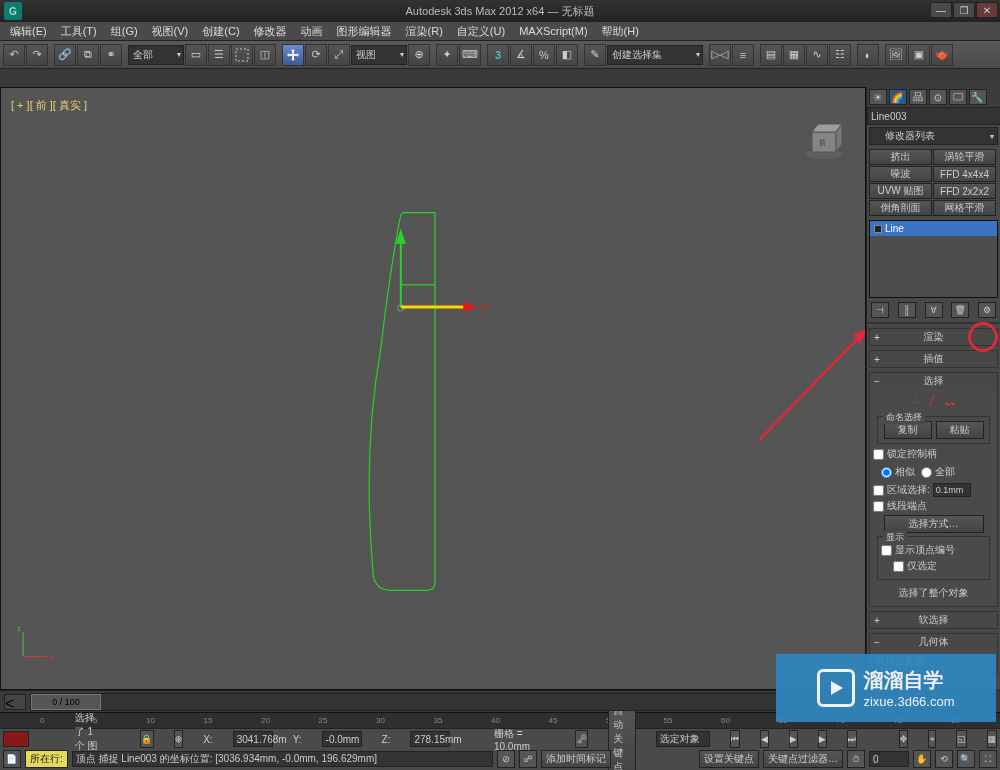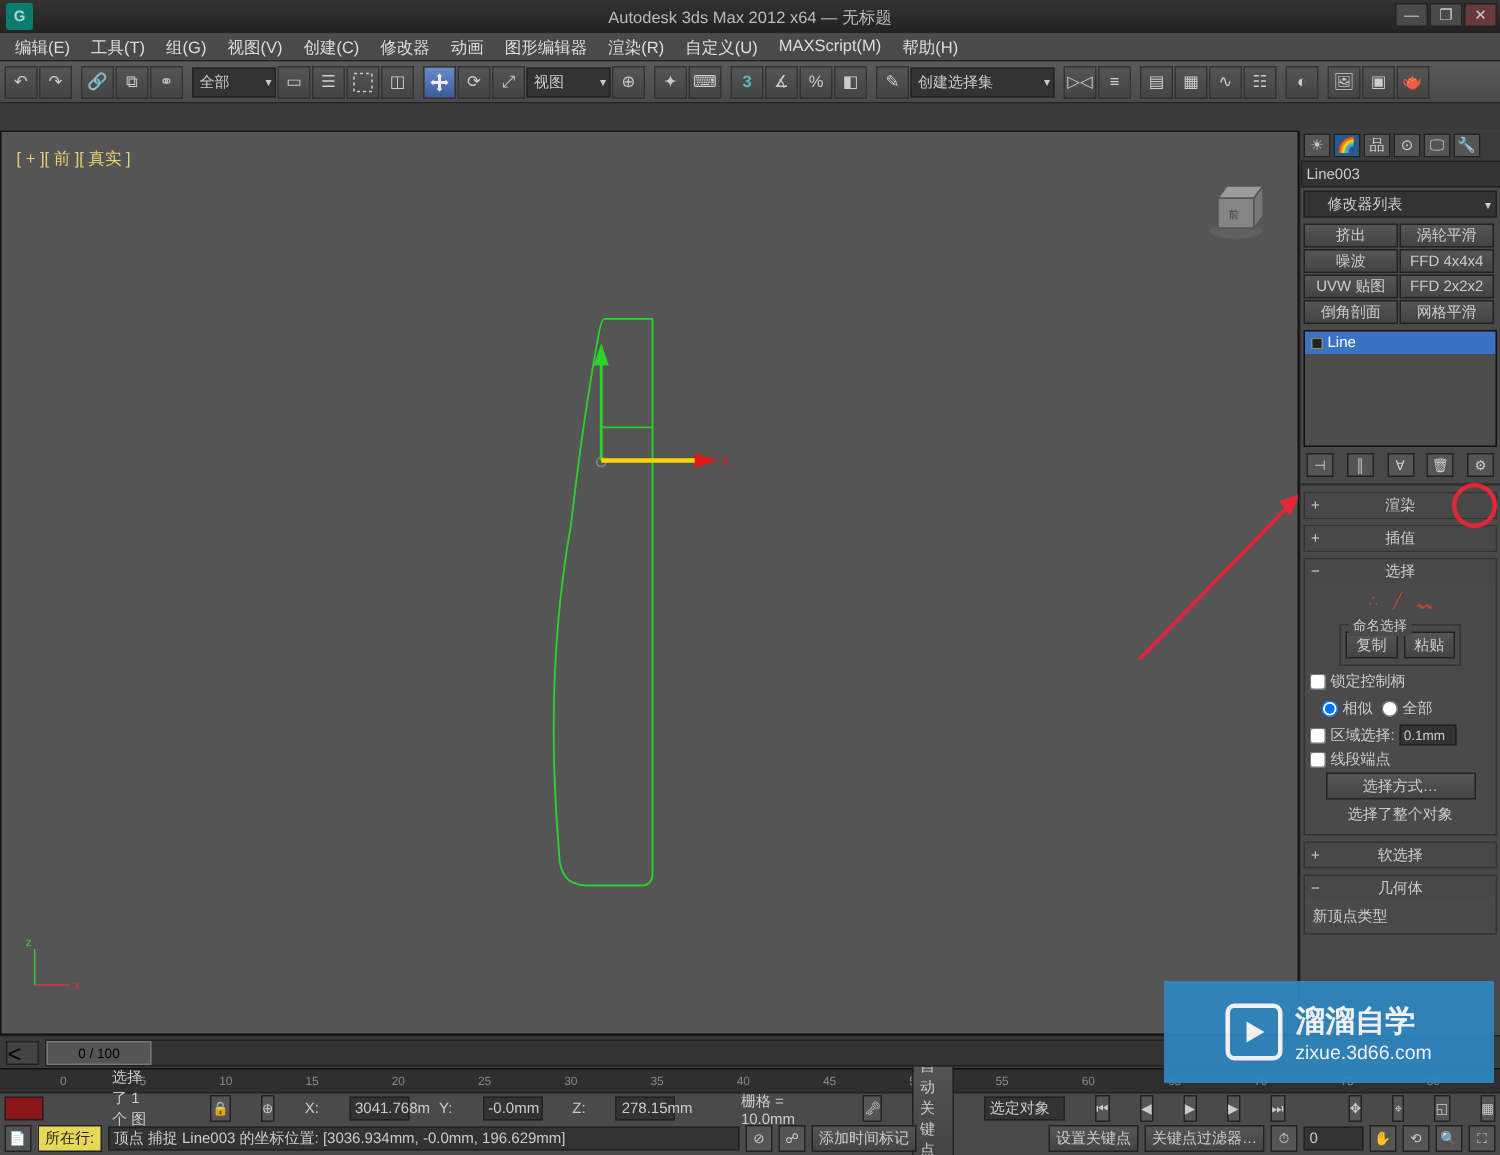--- a/index.html
+++ b/index.html
@@ -46,21 +46,21 @@
   .sb{width:18px;height:16px;border:1px solid #222;background:#555;display:flex;align-items:center;justify-content:center;font-size:9px}
   .rollout{margin:2px;border:1px solid #333;background:#4A4A4A}
   .roll-head{height:16px;background:#484848;display:flex;align-items:center;justify-content:center;font-size:10px;padding:0 4px;position:relative}
   .roll-head .pm{position:absolute;left:4px}
   .roll-body{padding:3px;font-size:10px}
   .btn2{background:linear-gradient(#555,#444);border:1px solid #222;padding:1px 4px;font-size:10px;display:inline-flex;align-items:center;justify-content:center}
   .chk{display:flex;align-items:center;gap:3px;margin:2px 0}
   .chk input{width:11px;height:11px;margin:0}
   .spinner-sm{width:38px;height:14px;background:#333;border:1px solid #222;color:#CCC;font-size:9px;padding:0 2px;display:inline-flex;align-items:center}
   .sel-dots{display:flex;justify-content:center;gap:10px;padding:3px;color:#D04040}
-  .group-box{border:1px solid #333;margin:3px 20px;padding:4px 3px;position:relative}
+  .group-box{border:1px solid #333;margin:3px 4px;padding:4px 3px;position:relative}
   .group-box .legend{position:absolute;top:-6px;left:5px;background:#4A4A4A;padding:0 3px;font-size:9px}
   .slider-row{height:22px;background:#3A3A3A;display:flex;align-items:center;border-top:1px solid #222}
   .time-slider{flex:1;height:18px;background:#333;border:1px solid #222;margin:0 4px;position:relative}
   .tick-row{height:16px;background:#2F2F2F;display:flex;font-size:8px;color:#888;align-items:center;padding:0 40px;justify-content:space-between;border-top:1px solid #111}
   .statusbar{height:42px;background:#4A4A4A;border-top:1px solid #222;display:flex;flex-direction:column}
   .status1{height:20px;display:flex;align-items:center;font-size:10px;color:#CCC;gap:20px;padding:0 3px}
   .status2{height:20px;display:flex;align-items:center;font-size:10px;color:#CCC;gap:4px;padding:0 3px}
   .coord-lbl{background:#333;border:1px solid #222;padding:1px 3px;min-width:40px;height:16px;display:flex;align-items:center}
   .status-btn{width:18px;height:18px;border:1px solid #222;background:#555;display:flex;align-items:center;justify-content:center;font-size:9px}
   .highlight-circle{position:absolute;width:30px;height:30px;border:3px solid #E02838;border-radius:50%;right:2px;top:322px;pointer-events:none;z-index:50}
@@ -278,20 +278,31 @@
           <div class="chk">
               <input type="checkbox" style="">
               <span>区域选择:</span> 
               <span class="spinner-sm">0.1mm</span>
             </div>
           <div class="chk">
               <input type="checkbox" style="">
               <span>线段端点</span>
             </div>
           <div style="text-align:center"><span class="btn2" style="width:100px">选择方式…</span></div>
+          <div class="group-box">
+            <span class="legend">显示</span>
+            <div class="chk">
+                <input type="checkbox" style="">
+                <span>显示顶点编号</span>
+              </div>
+            <div class="chk" style="padding-left:12px">
+                <input type="checkbox" style="">
+                <span>仅选定</span>
+              </div>
+          </div>
           <div style="text-align:center;padding:3px">选择了整个对象</div>
         </div>
       </div>
 
       <div class="rollout">
         <div class="roll-head">
             <span class="pm">+</span>
             <span>软选择</span>
           </div>
       </div>

